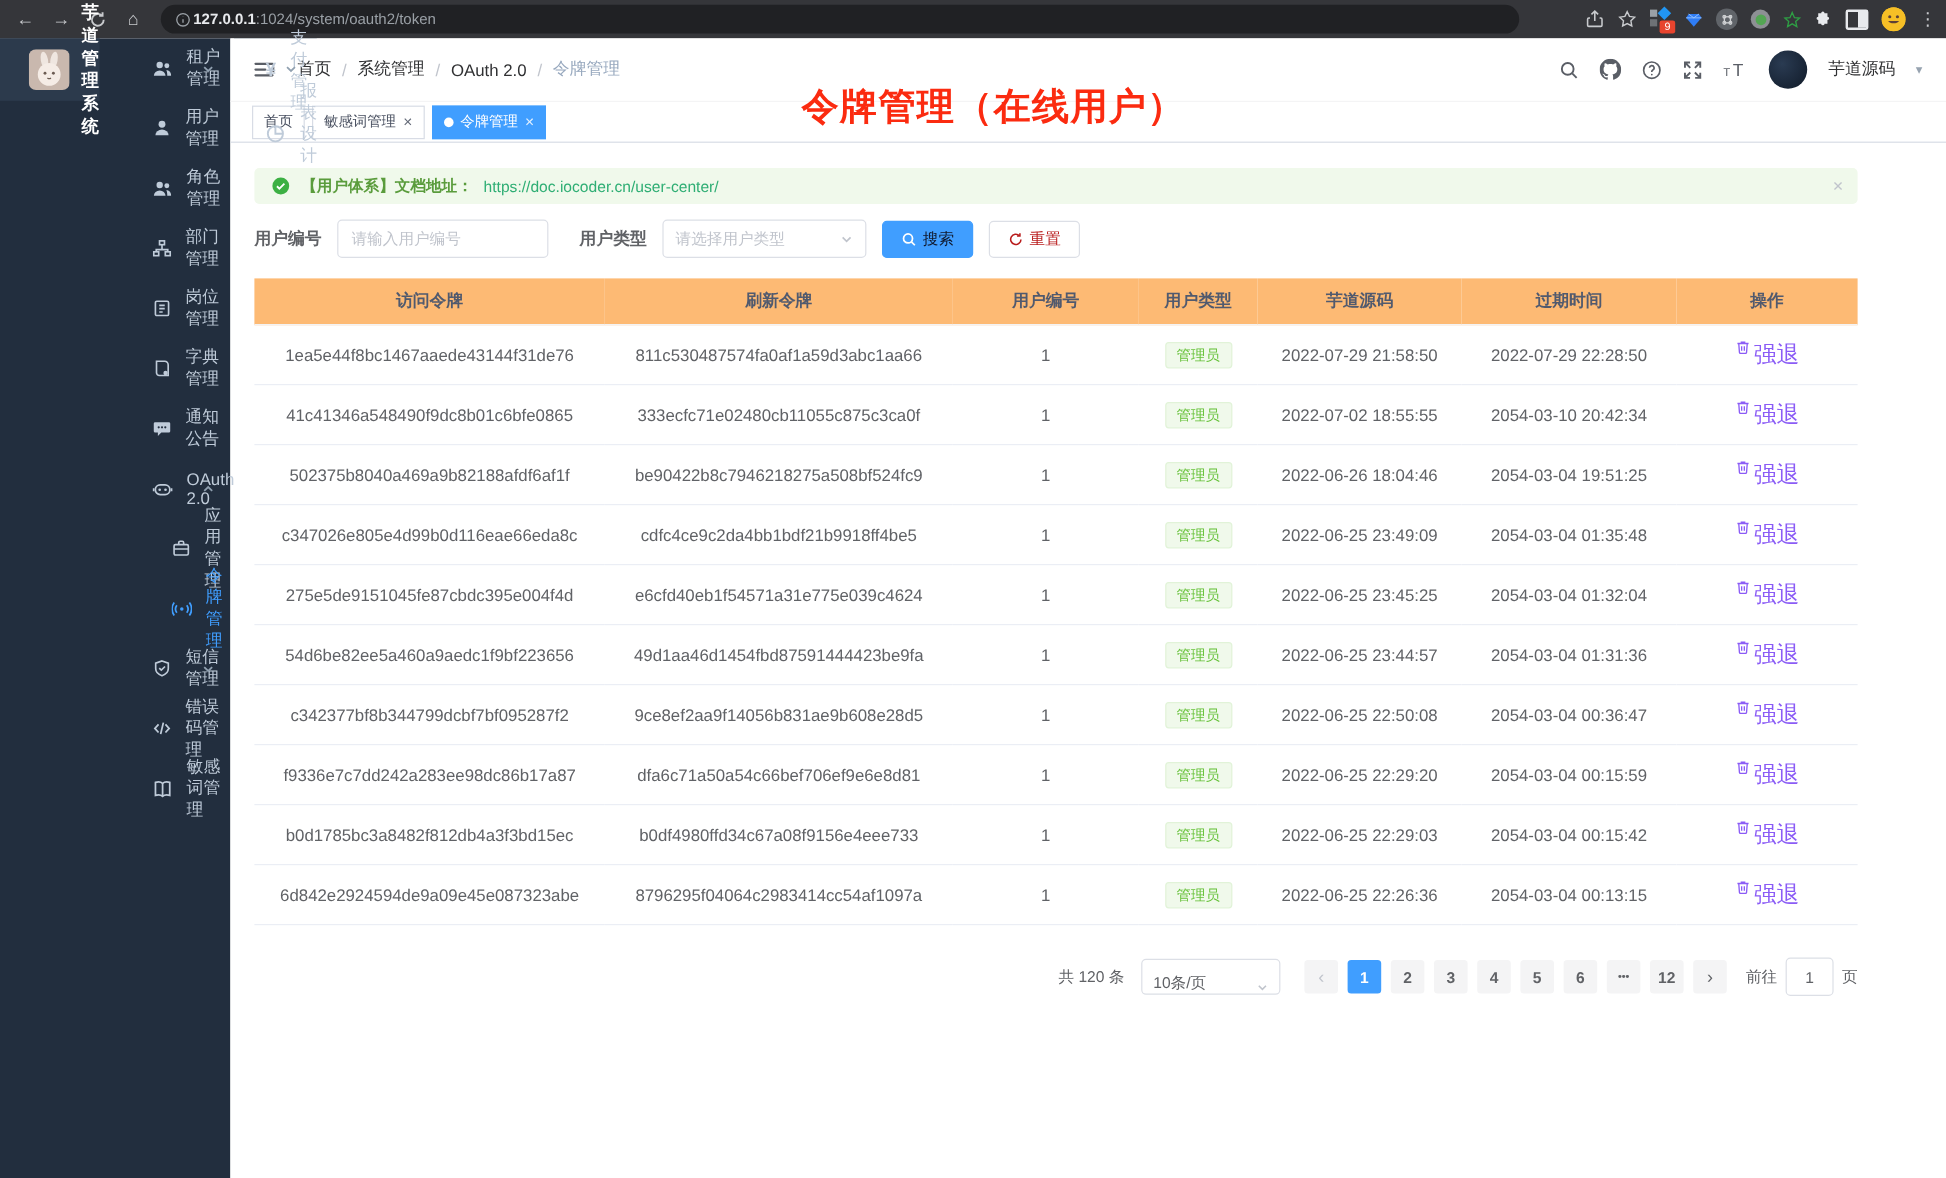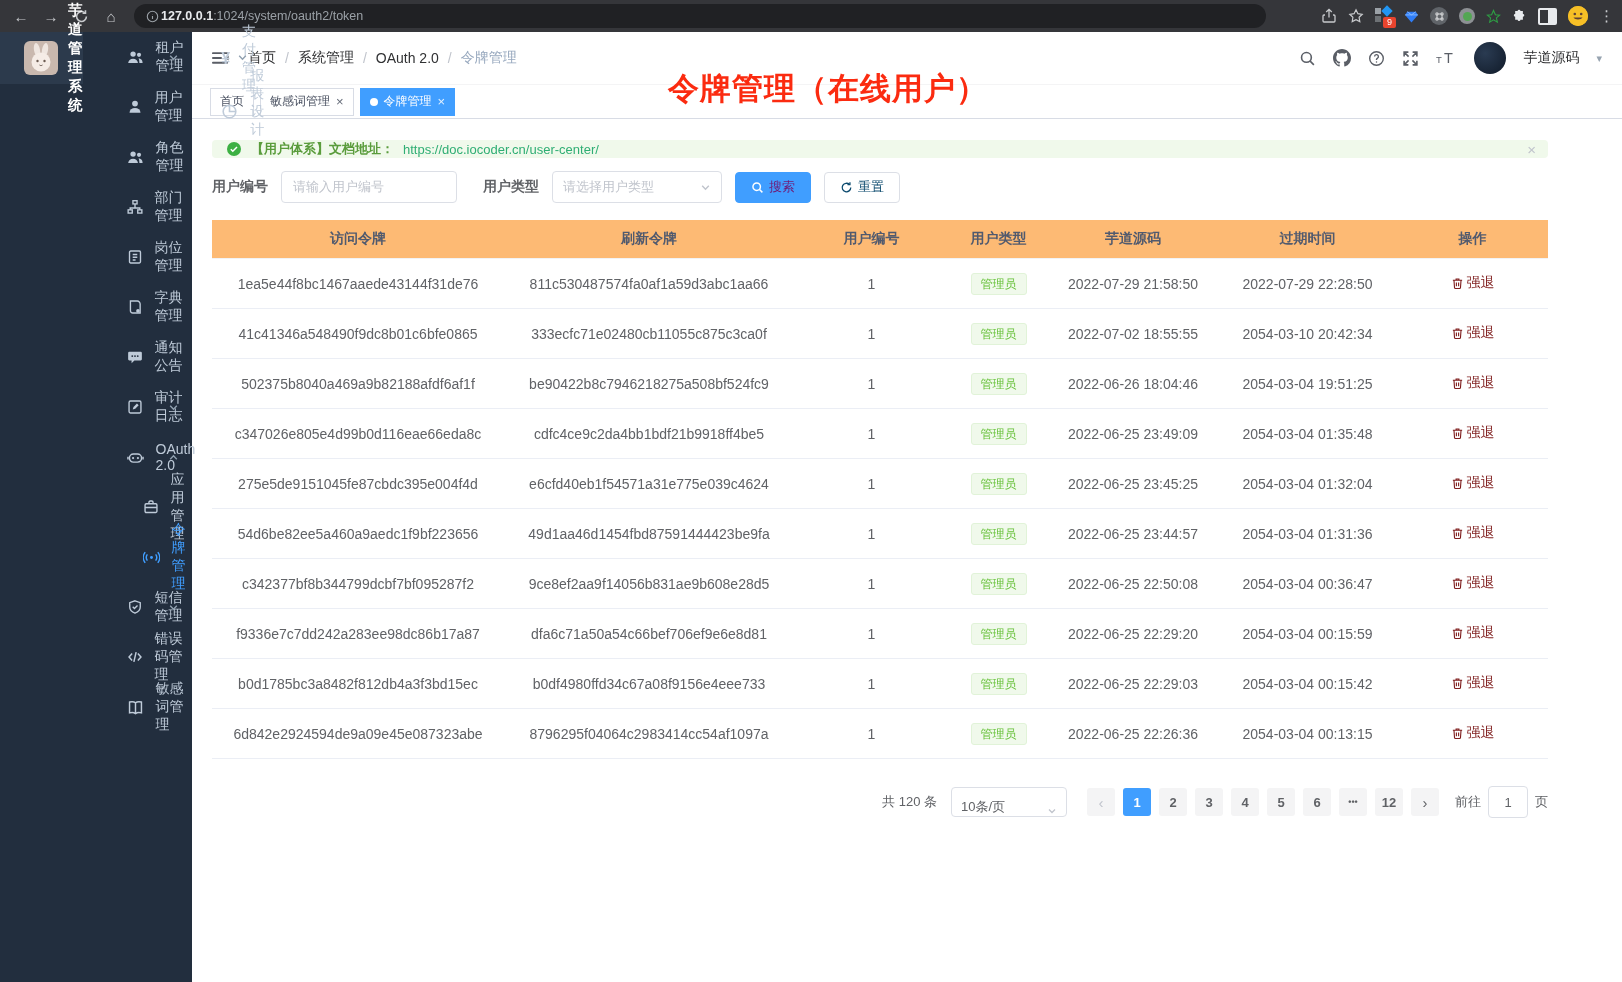--- a/index.html
+++ b/index.html
@@ -50,40 +50,40 @@
   .username{font-size:14px;color:#303133;}
   .caret{color:#97a3b0;font-size:11px;}
 
   .tabbar{height:33px;border-bottom:1px solid #d8dce5;border-top:1px solid #f4f4f5;display:flex;align-items:center;padding:0 18px;gap:6px;}
   .tag{height:26px;display:inline-flex;align-items:center;gap:6px;border:1px solid #d8dce5;background:#fff;color:#495060;font-size:12px;padding:0 9px;cursor:pointer;}
   .tag.active{background:#409eff;border-color:#409eff;color:#fff;}
   .tag .dot{width:8px;height:8px;border-radius:50%;background:#fff;display:inline-block;}
   .tag .close{font-size:13px;opacity:.85;}
 
   .content{padding:0 74px 0 20px;}
-  .alert{height:18px;background:#f0f9eb;border-radius:4px;display:flex;align-items:center;gap:9px;padding:0 14px;margin:21px 0 0;font-size:13px;position:relative;}
+  .alert{height:30px;background:#f0f9eb;border-radius:4px;display:flex;align-items:center;gap:9px;padding:0 14px;margin:21px 0 0;font-size:13px;position:relative;}
   .alert-text{color:#5a9c3c;font-weight:bold;}
   .alert-link{color:#2fae74;cursor:pointer;}
   .alert-close{position:absolute;right:12px;color:#c0c4cc;font-size:15px;cursor:pointer;}
 
   .filters{display:flex;align-items:center;margin:13px 0 0;font-size:14px;}
   .flabel{font-weight:bold;color:#606266;margin-right:13px;}
   .finput{width:152px;height:30px;border:1px solid #dcdfe6;border-radius:4px;padding:0 11px;font-size:13px;color:#606266;outline:none;font-family:Liberation Mono, monospace;}
   .finput::placeholder{color:#c0c4cc;}
   .fselect{width:148px;height:30px;border:1px solid #dcdfe6;border-radius:4px;padding:0 10px;display:flex;align-items:center;justify-content:space-between;color:#c0c4cc;font-size:13px;cursor:pointer;}
   .gap1{width:26px;} .gap2{width:13px;}
-  .btn{height:31px;border-radius:4px;border:1px solid #dcdfe6;background:#fff;color:#0c4a6e;font-size:13px;display:inline-flex;align-items:center;gap:5px;padding:0 15px;cursor:pointer;font-family:inherit;}
-  .btn.primary{background:#409eff;border-color:#409eff;color:#701a75;}
+  .btn{height:31px;border-radius:4px;border:1px solid #dcdfe6;background:#fff;color:#b91c1c;font-size:13px;display:inline-flex;align-items:center;gap:5px;padding:0 15px;cursor:pointer;font-family:inherit;}
+  .btn.primary{background:#409eff;border-color:#409eff;color:#0f172a;}
 
   table{width:100%;border-collapse:collapse;table-layout:fixed;margin-top:17px;}
   thead th{height:36px;background:#fdba74;color:#515a6e;font-size:14px;font-weight:bold;text-align:center;}
   tbody td{height:47px;border-bottom:1px solid #ebeef5;text-align:center;font-size:14px;color:#606266;}
   tbody tr:first-child td{border-top:1px solid #f2f3f5;}
   .badge{display:inline-block;padding:2px 9px;font-size:12px;color:#67c23a;background:#f0f9eb;border:1px solid #e1f3d8;border-radius:3px;line-height:16px;}
-  .force-link{color:#7f1d1d;font-size:14px;display:inline-flex;align-items:center;gap:3px;cursor:pointer;text-decoration:none;}
+  .force-link{color:#8b5cf6;font-size:19px;display:inline-flex;align-items:flex-start;gap:3px;cursor:pointer;text-decoration:none;}
 
   .pagination{display:flex;align-items:center;justify-content:flex-end;margin-top:27px;font-size:13px;color:#606266;gap:8px;}
   .pg-total{margin-right:6px;}
   .size-select{width:96px;height:28px;border:1px solid #dcdfe6;border-radius:4px;display:flex;align-items:flex-end;justify-content:space-between;padding:0 9px;color:#606266;cursor:pointer;margin-right:12px;}
   .page-btn{min-width:28px;height:28px;border:none;background:#f4f4f5;color:#606266;font-size:13px;border-radius:3px;cursor:pointer;font-family:inherit;font-weight:bold;}
   .page-btn.active{background:#409eff;color:#fff;}
   .page-btn.arrow{font-size:15px;font-weight:normal;}
   .page-btn.disabled{color:#c0c4cc;cursor:default;}
   .goto{display:flex;align-items:center;gap:7px;margin-left:8px;}
   .goto-input{width:34px;height:28px;border:1px solid #dcdfe6;border-radius:4px;text-align:center;font-size:13px;color:#606266;outline:none;font-family:inherit;}
@@ -261,34 +261,20 @@
               <svg width="16" height="16" viewBox="0 0 14 14">
                 <path d="M2 2.5h10a1 1 0 0 1 1 1v5.5a1 1 0 0 1-1 1H6.5L4 12.5V10H2a1 1 0 0 1-1-1V3.5a1 1 0 0 1 1-1z" fill="currentColor"></path>
                 <g fill="#222e3e">
                   <circle cx="4.6" cy="6.2" r=".8"></circle>
                   <circle cx="7" cy="6.2" r=".8"></circle>
                   <circle cx="9.4" cy="6.2" r=".8"></circle>
                 </g>
               </svg>
             </span>
             <span class="mi-label">通知公告</span>
-          </div>
-          <div class="menu-item">
-            <span class="mi-icon">
-              <svg width="16" height="16" viewBox="0 0 14 14" fill="none" stroke="currentColor" stroke-width="1.2">
-                <rect x="1.8" y="1.8" width="10.4" height="10.4" rx="1.2"></rect>
-                <path d="M5 9.2l.7-2.2 3-3 1.5 1.5-3 3z" fill="currentColor" stroke="none"></path>
-              </svg>
-            </span>
-            <span class="mi-label">审计日志</span>
-            <span class="mi-chev">
-              <svg width="11" height="11" viewBox="0 0 10 10" fill="none" stroke="currentColor" stroke-width="1.3">
-                <path d="M2 3.5l3 3 3-3"></path>
-              </svg>
-            </span>
           </div>
           <div class="menu-item">
             <span class="mi-icon">
               <svg width="17" height="17" viewBox="0 0 14 14" fill="none" stroke="currentColor" stroke-width="1.2">
                 <rect x="2" y="4.2" width="10" height="6.6" rx="3.3"></rect>
                 <circle cx="5" cy="7.5" r=".9" fill="currentColor" stroke="none"></circle>
                 <circle cx="9" cy="7.5" r=".9" fill="currentColor" stroke="none"></circle>
                 <path d="M.8 6.4v2.2M13.2 6.4v2.2"></path>
               </svg>
             </span>

